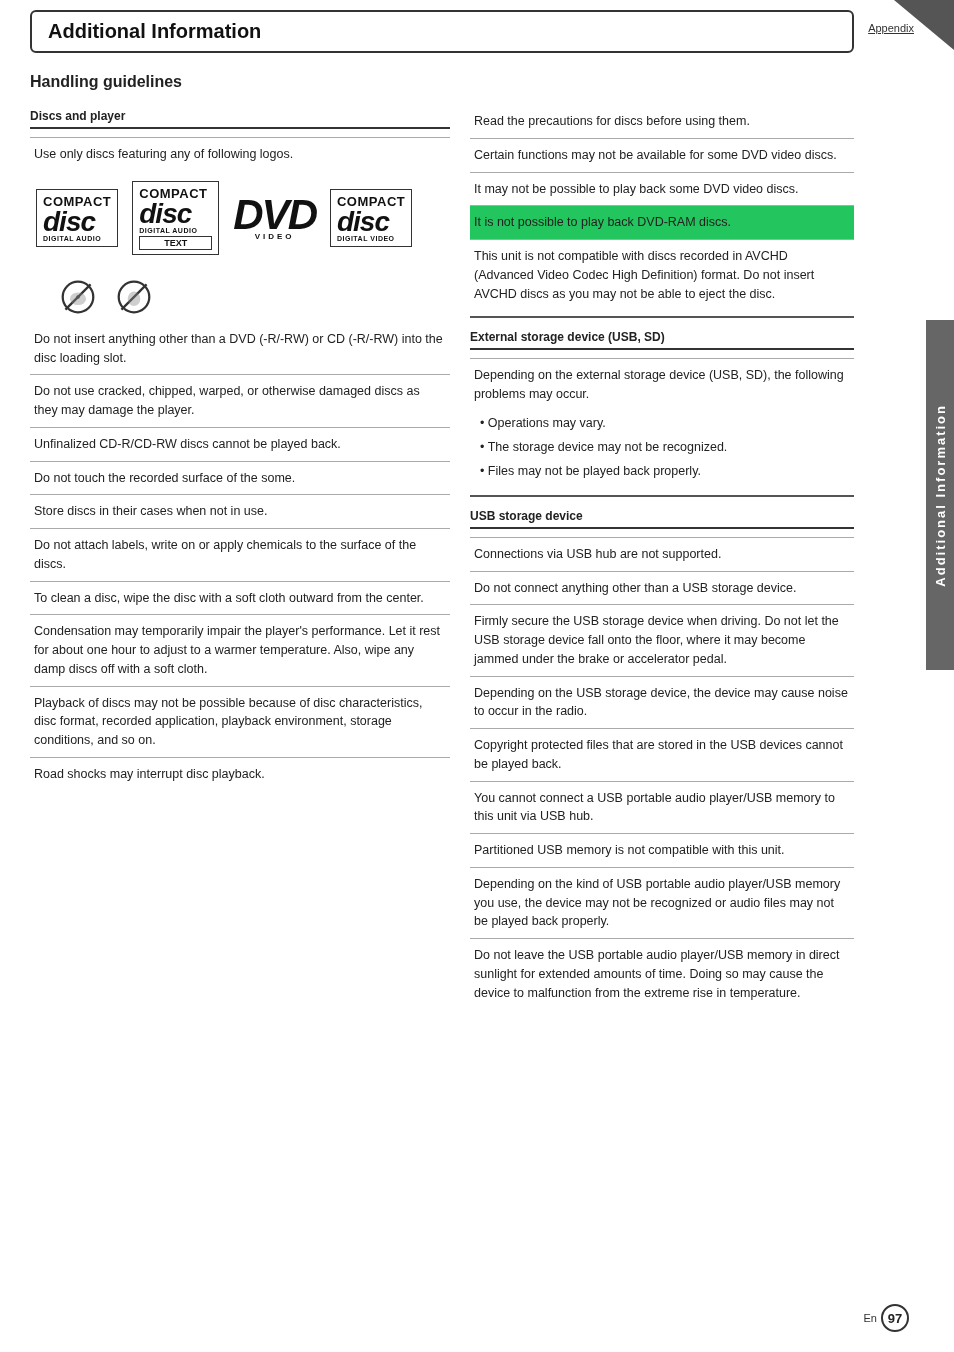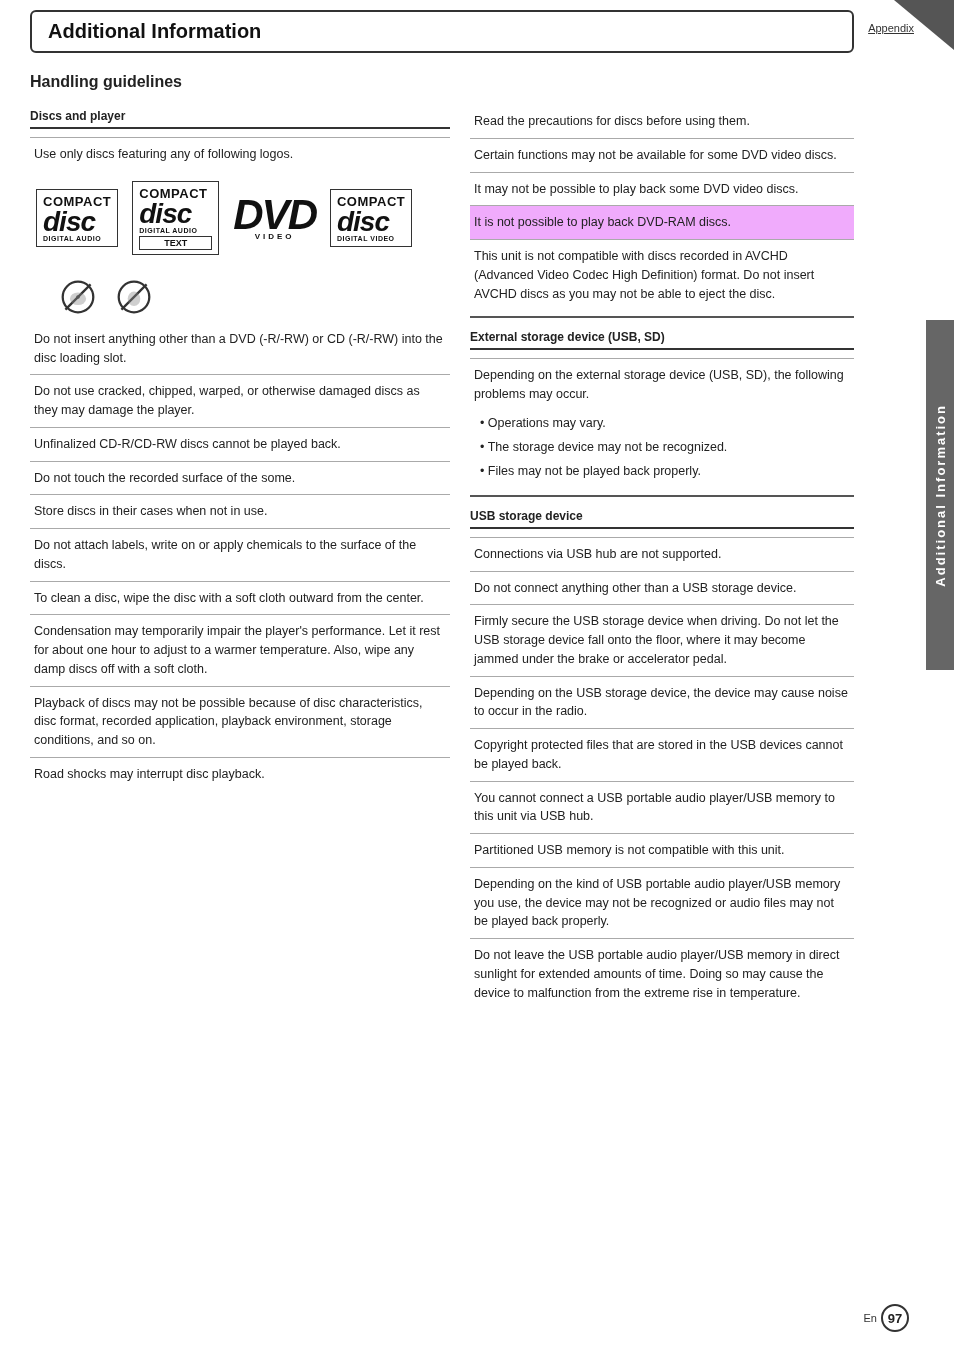--- a/index.html
+++ b/index.html
@@ -117,21 +117,21 @@
       border-top: 1px solid #aaa;
       padding: 7px 4px;
       font-size: 12.5px;
       line-height: 1.5;
       color: #222;
     }
     .info-row:first-child {
       border-top: none;
     }
     .info-row.highlighted {
-      background: #f0abfc;
+      background: #22c55e;
     }
 
     
     .bullet-list {
       list-style: none;
       padding-left: 10px;
     }
     .bullet-list li {
       font-size: 12.5px;
       line-height: 1.6;

